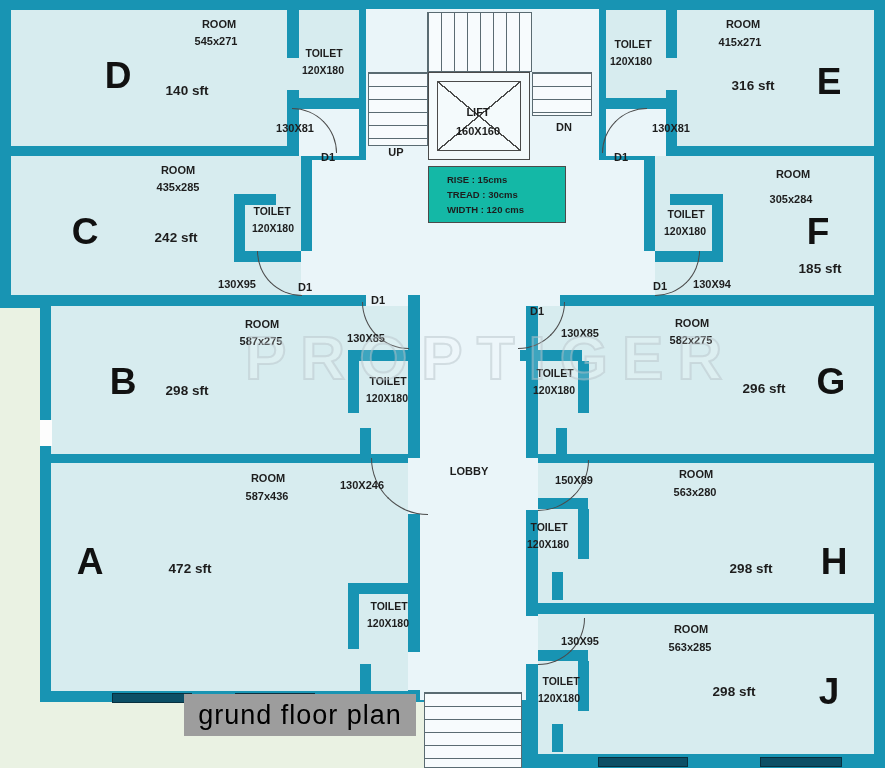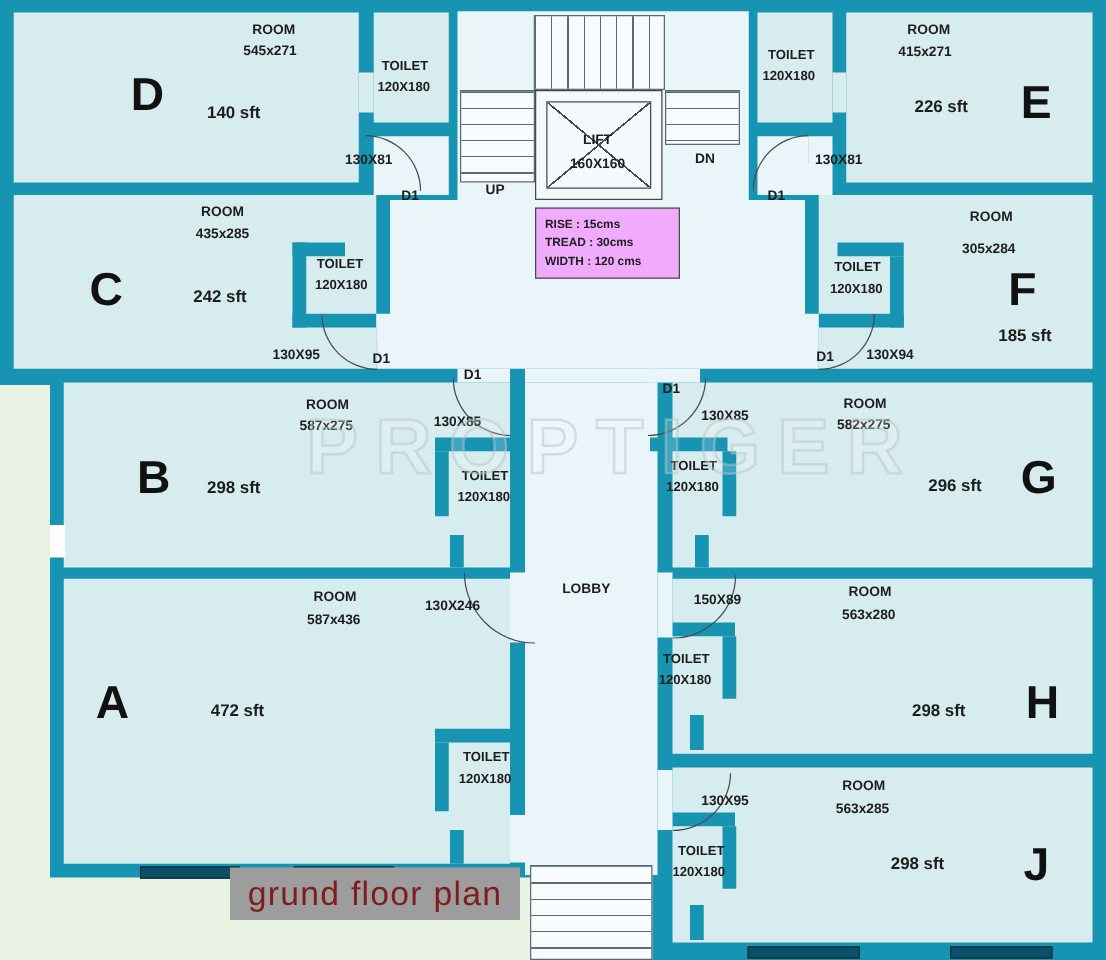--- a/index.html
+++ b/index.html
@@ -21,24 +21,24 @@
   .abl{border-left:1.5px solid #4a4a4a;border-bottom:1.5px solid #4a4a4a;border-radius:0 0 0 100%}
   .abr{border-right:1.5px solid #4a4a4a;border-bottom:1.5px solid #4a4a4a;border-radius:0 0 100% 0}
   .atl{border-left:1.5px solid #4a4a4a;border-top:1.5px solid #4a4a4a;border-radius:100% 0 0 0}
   .atr{border-right:1.5px solid #4a4a4a;border-top:1.5px solid #4a4a4a;border-radius:0 100% 0 0}
   .fv{background-color:#f7fbfd;background-image:repeating-linear-gradient(90deg,#5a6b72 0 1px,transparent 1px 13px);border:1px solid #5a6b72;z-index:35}
   .fh{background-color:#f7fbfd;background-image:repeating-linear-gradient(180deg,#5a6b72 0 1px,transparent 1px 13px);border:1px solid #5a6b72;z-index:35}
   .liftbox{border:1.5px solid #4a4a4a;background:#f4fafc;z-index:36}
   .liftx{border:1px solid #4a4a4a;z-index:37;background:
     linear-gradient(to top right,transparent calc(50% - 0.7px),#4a4a4a calc(50% - 0.7px) calc(50% + 0.7px),transparent calc(50% + 0.7px)),
     linear-gradient(to bottom right,transparent calc(50% - 0.7px),#4a4a4a calc(50% - 0.7px) calc(50% + 0.7px),transparent calc(50% + 0.7px))}
-  .note{border:1.5px solid #4a4a4a;background:#f0abfc;font-weight:700;font-size:9.5px;line-height:15px;padding:5px 7px;z-index:45;color:#1d1d1d}
+  .note{border:1.5px solid #4a4a4a;background:#14b8a6;font-weight:700;font-size:9.5px;line-height:15px;padding:5px 18px;z-index:45;color:#1d1d1d}
   .win{background:#0c4f66;border:1px solid #08303f;z-index:30}
   .gap{z-index:25}
-  .title{background:#9d9d9d;color:#7f1d1d;font-size:27px;text-align:center;line-height:42px;z-index:80;font-weight:500;letter-spacing:1px}
+  .title{background:#9d9d9d;color:#000000;font-size:27px;text-align:center;line-height:42px;z-index:80;font-weight:500;letter-spacing:1px}
   .wm{z-index:70;font-size:62px;font-weight:700;letter-spacing:14px;color:rgba(255,255,255,0.16);-webkit-text-stroke:2px rgba(183,196,201,0.5);pointer-events:none;white-space:nowrap}
   .z1{z-index:1}.z2{z-index:2}.z3{z-index:3}
 </style>
 </head>
 <body>
 
 <div id="plan">
 
   <div class="a wall z1" style="left:0;top:0;width:885px;height:308px"></div>
   <div class="a wall z1" style="left:40px;top:295px;width:845px;height:170px"></div>
@@ -138,21 +138,21 @@
   <div class="lbl" style="left:216px;top:41px">545x271</div>
   <div class="lbl ar" style="left:187px;top:90px">140 sft</div>
   <div class="lbl sm" style="left:324px;top:53px">TOILET</div>
   <div class="lbl sm" style="left:323px;top:70px">120X180</div>
   <div class="lbl" style="left:295px;top:128px">130X81</div>
   <div class="lbl" style="left:328px;top:157px">D1</div>
 
   <div class="lbl big" style="left:829px;top:82px">E</div>
   <div class="lbl" style="left:743px;top:24px">ROOM</div>
   <div class="lbl" style="left:740px;top:42px">415x271</div>
-  <div class="lbl ar" style="left:753px;top:85px">226 sft</div>
+  <div class="lbl ar" style="left:753px;top:85px">316 sft</div>
   <div class="lbl sm" style="left:633px;top:44px">TOILET</div>
   <div class="lbl sm" style="left:631px;top:61px">120X180</div>
   <div class="lbl" style="left:671px;top:128px">130X81</div>
   <div class="lbl" style="left:621px;top:157px">D1</div>
 
   <div class="lbl big" style="left:85px;top:232px">C</div>
   <div class="lbl" style="left:178px;top:170px">ROOM</div>
   <div class="lbl" style="left:178px;top:187px">435x285</div>
   <div class="lbl ar" style="left:176px;top:237px">242 sft</div>
   <div class="lbl sm" style="left:272px;top:211px">TOILET</div>

